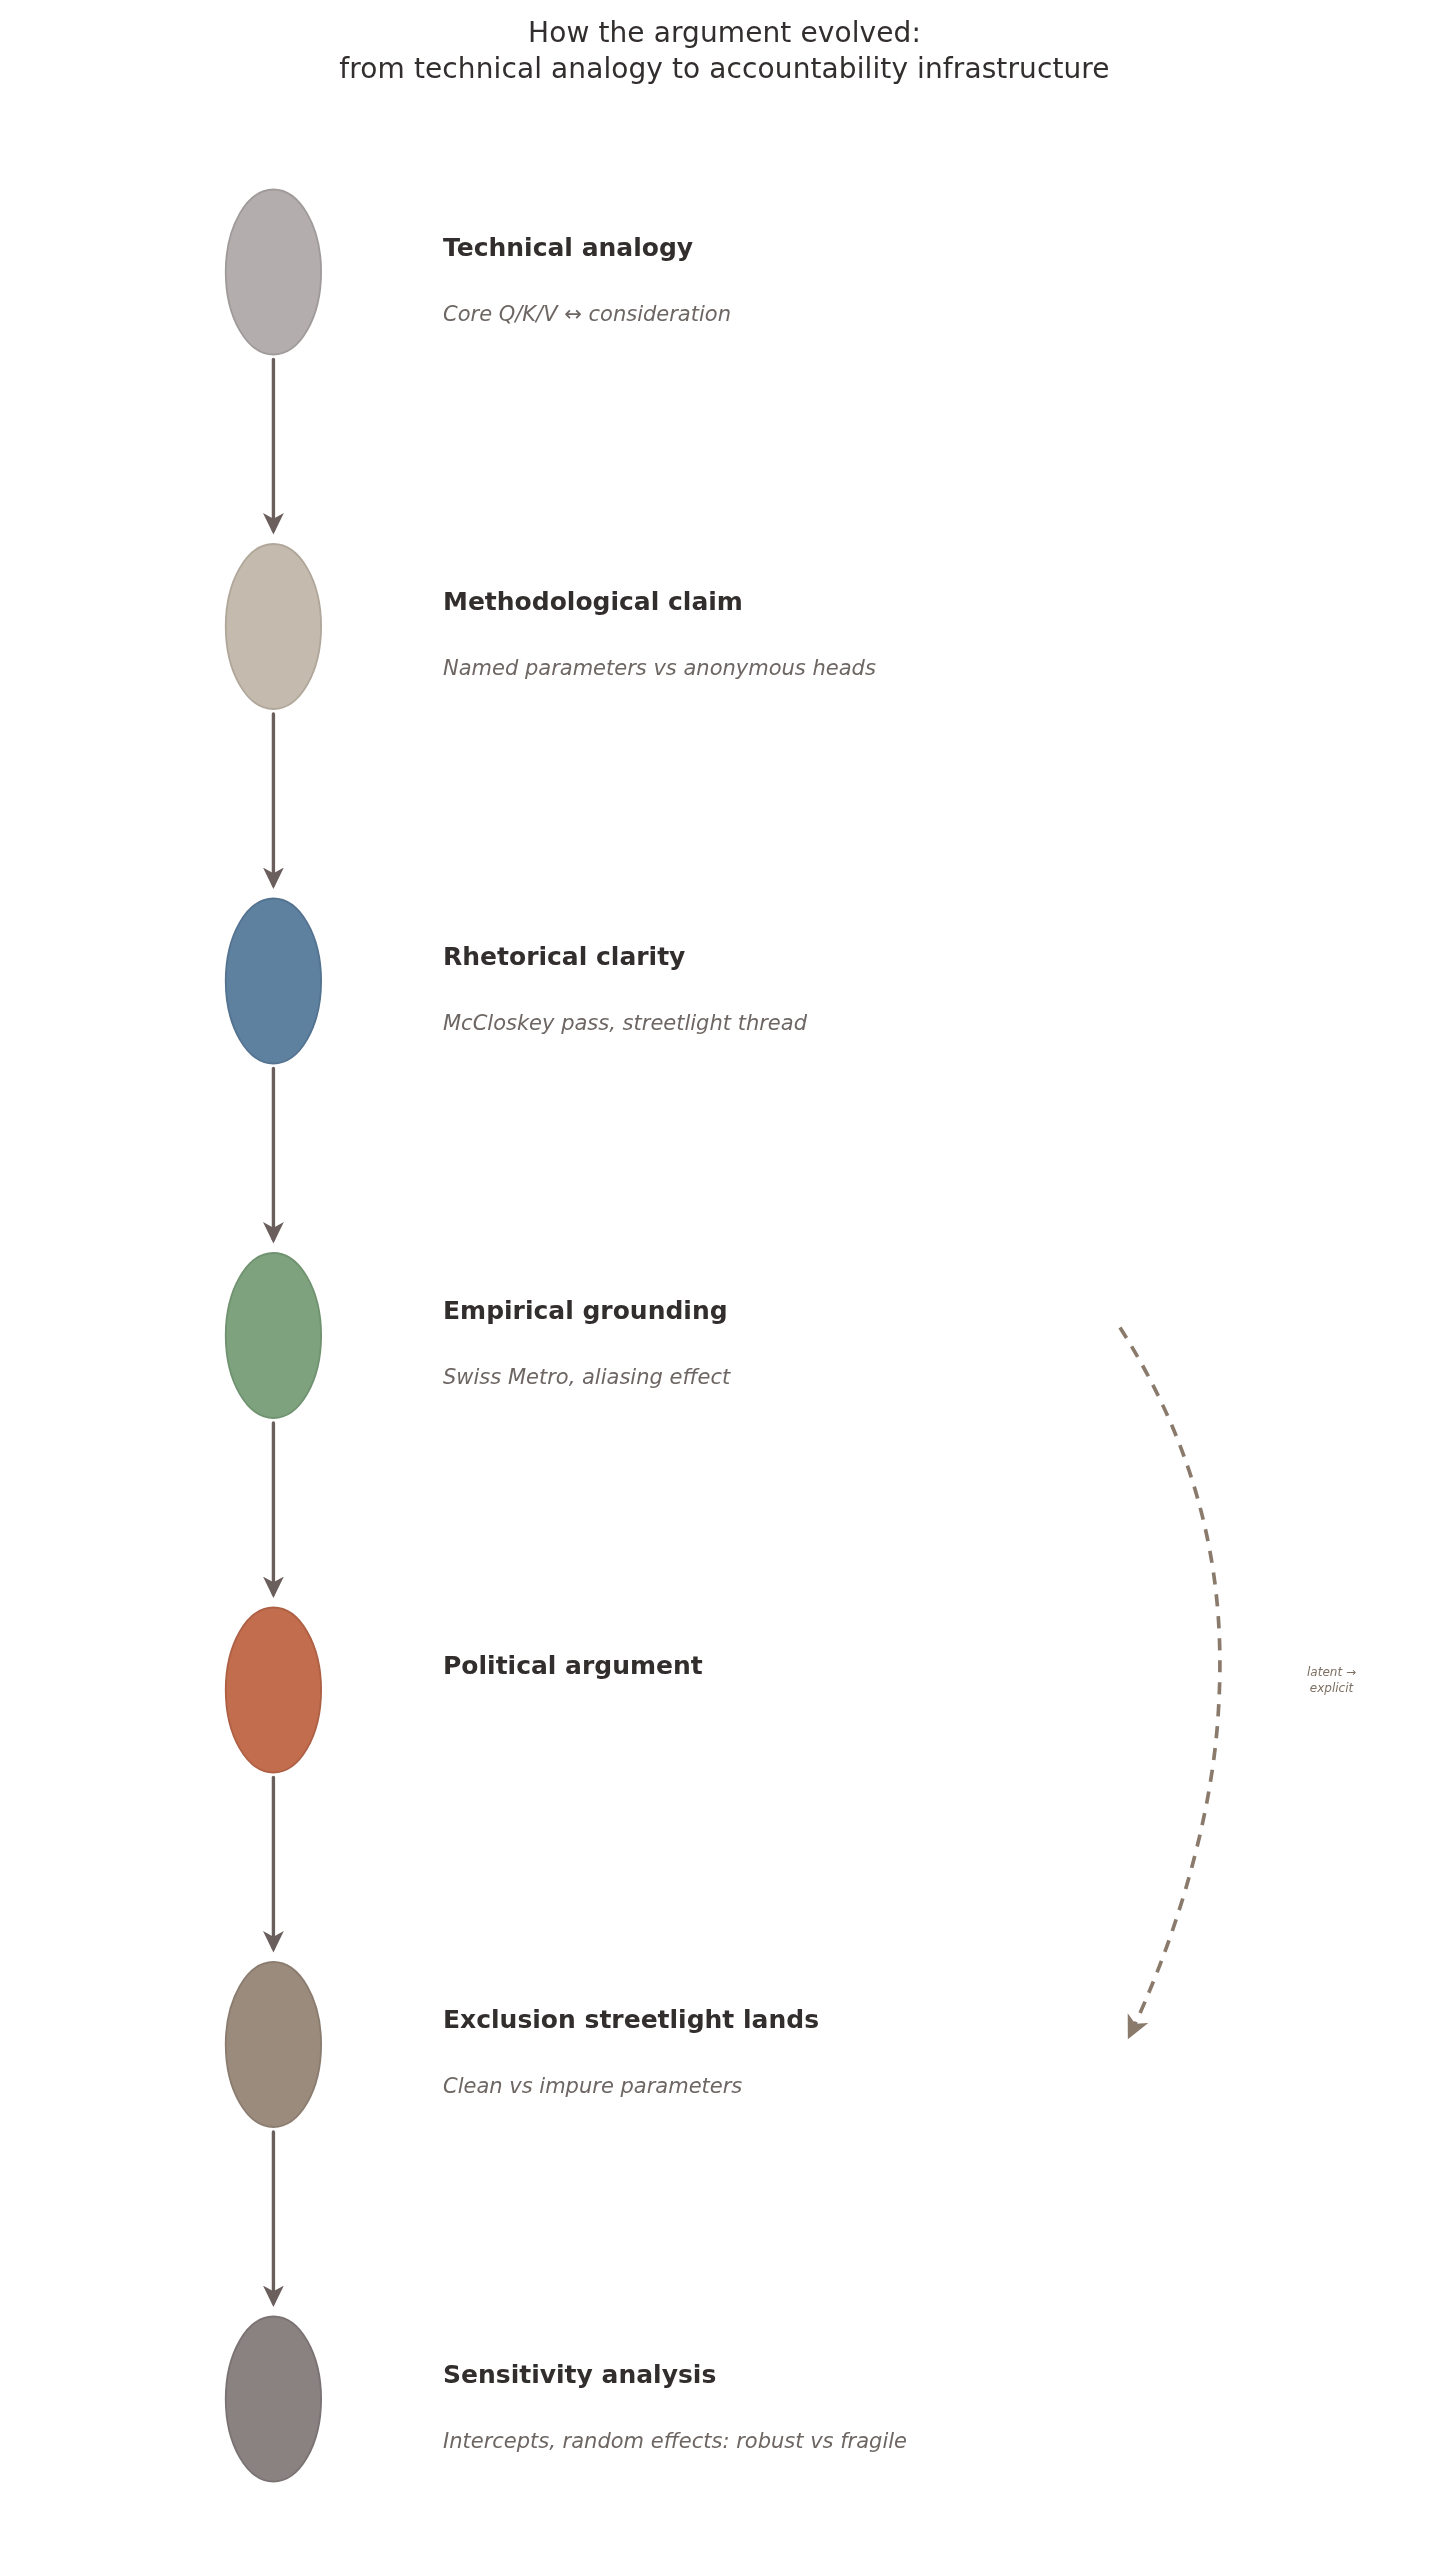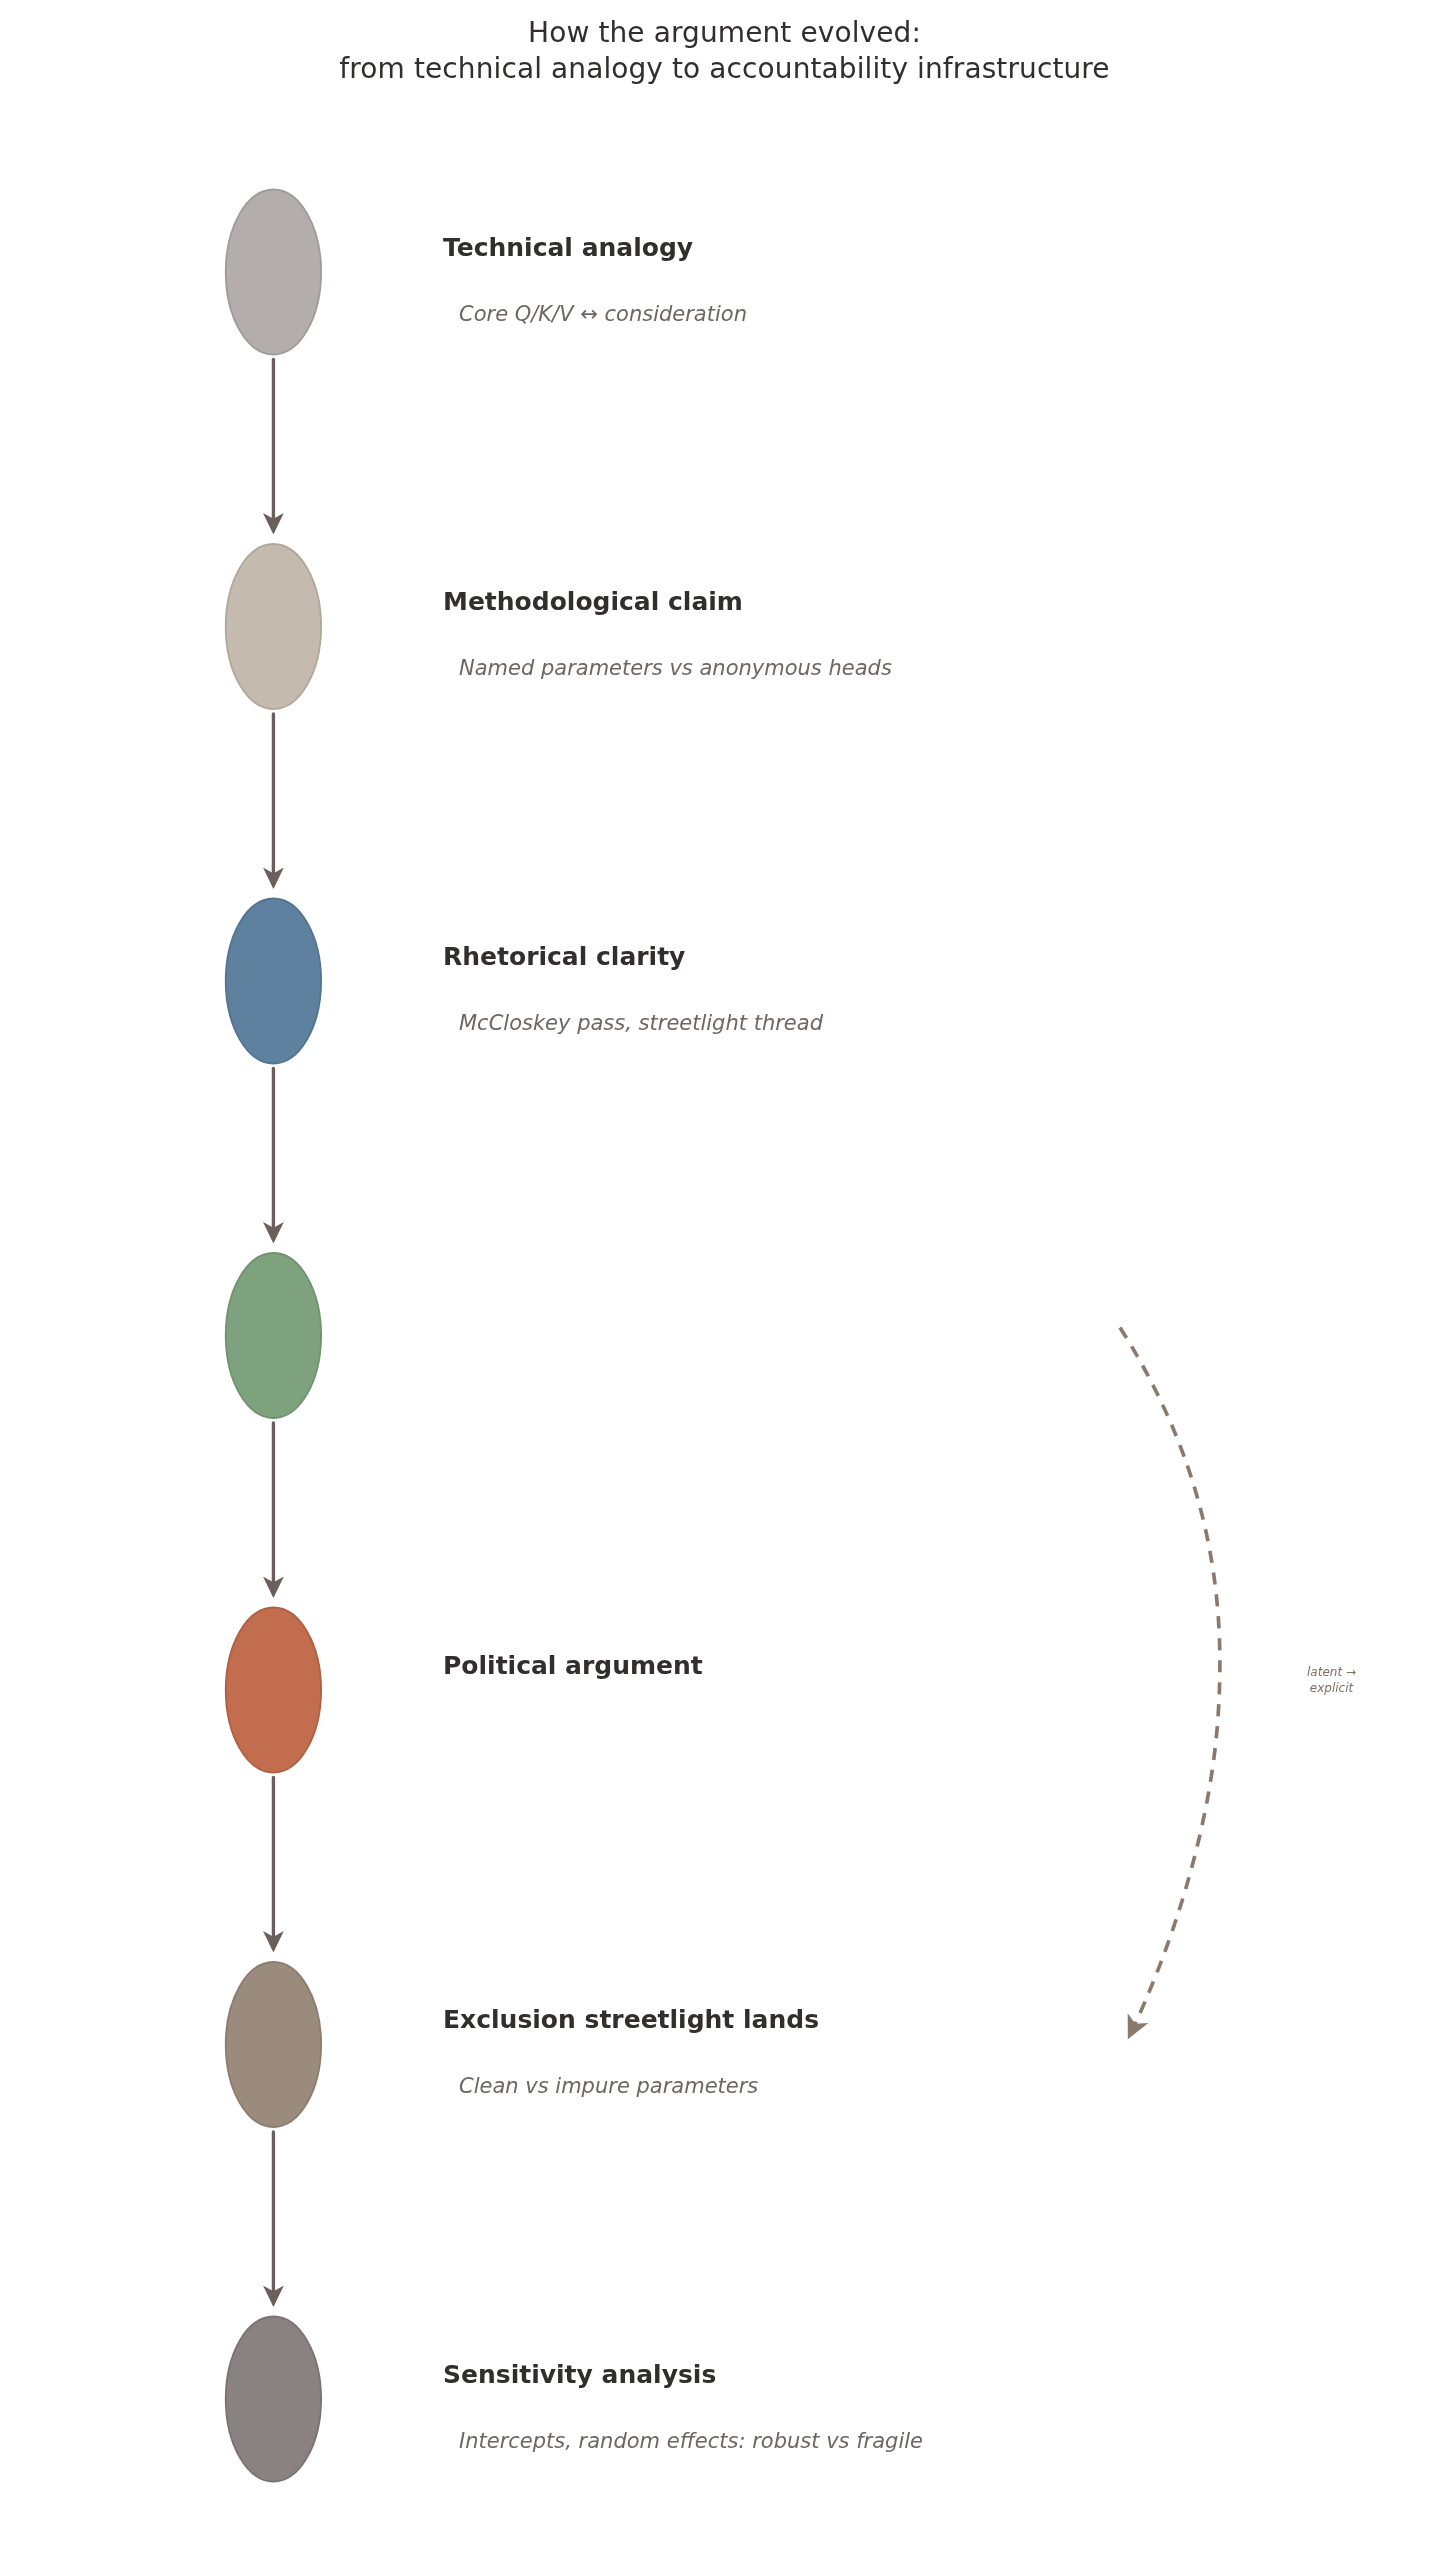--- a/index.html
+++ b/index.html
@@ -68,21 +68,20 @@
   }
   .node-sub {
     margin-top: 41px;
     font-family: "DejaVu Sans", "Liberation Sans", sans-serif;
     font-size: 21px;
     font-style: italic;
     font-weight: 400;
     color: #6d6663;
     line-height: 1.1;
     white-space: nowrap;
-    margin-left: 16px;
   }
 
   
   .side-annotation {
     position: absolute;
     left: 1240px;
     top: 1665px;
     width: 183px;
     text-align: center;
     font-family: "DejaVu Sans", "Liberation Sans", sans-serif;
@@ -143,20 +142,24 @@
   <div class="node-text" style="top:588px;">
     <div class="node-title">Methodological claim</div>
     <div class="node-sub">Named parameters vs anonymous heads</div>
   </div>
 
   <div class="node-text" style="top:943px;">
     <div class="node-title">Rhetorical clarity</div>
     <div class="node-sub">McCloskey pass, streetlight thread</div>
   </div>
 
+  <div class="node-text" style="top:1297px;">
+    <div class="node-title">Empirical grounding</div>
+    <div class="node-sub">Swiss Metro, aliasing effect</div>
+  </div>
 
   <div class="node-text" style="top:1652px;">
     <div class="node-title">Political argument</div>
   </div>
 
   <div class="node-text" style="top:2006px;">
     <div class="node-title">Exclusion streetlight lands</div>
     <div class="node-sub">Clean vs impure parameters</div>
   </div>
 

